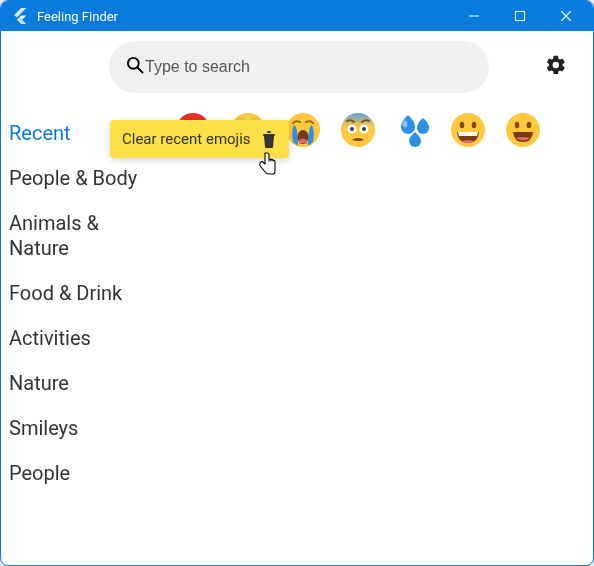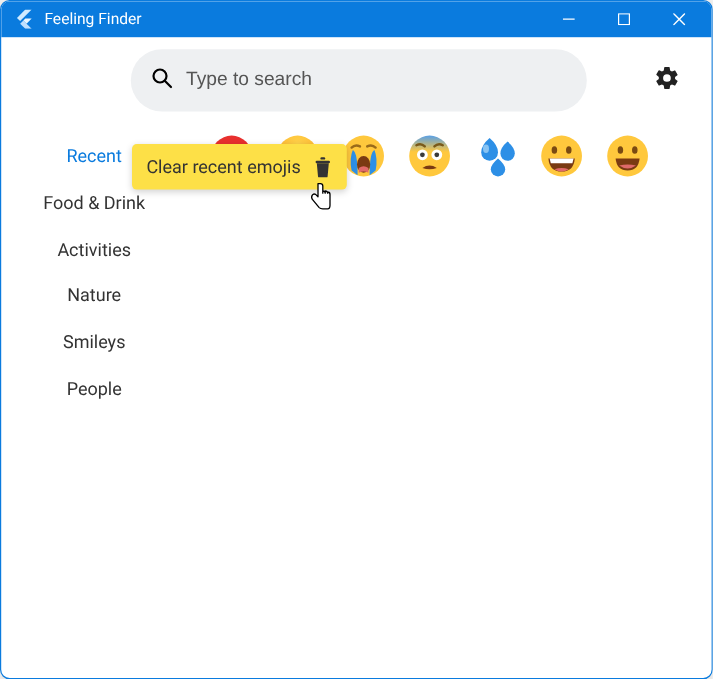--- a/index.html
+++ b/index.html
@@ -19,36 +19,36 @@
   .titlebar .title { flex: 1; }
   .winbtn { width: 46px; height: 30px; display: flex; align-items: center; justify-content: center; color: #fff; }
   .winbtn svg { display: block; }
 
   .toolbar {
     display: flex; align-items: center; padding: 10px 20px 4px 20px; gap: 16px;
   }
   .search-wrap {
     flex: 1; max-width: 380px; margin-left: 88px;
     background: #eef0f2; border-radius: 28px; height: 52px;
-    display: flex; align-items: center; padding: 4px 16px; gap: 10px;
+    display: flex; align-items: center; padding: 4px 16px; 
   }
   .search-wrap input {
     border: none; background: transparent; outline: none;
     font-size: 16px; color: #333; flex: 1;
   }
   .search-wrap input::placeholder { color: #555; }
   .settings-btn { margin-left: auto; padding: 6px; }
 
   .body { flex: 1; display: flex; overflow: hidden; position: relative; }
   .sidebar {
     width: 155px; padding: 14px 0 10px 0; display: flex; flex-direction: column;
     gap: 0; overflow-y: auto;
   }
   .side-item {
-    font-size: 15px; color: #333; text-align: center;
+    font-size: 20px; color: #333; 
     padding: 10px 8px; line-height: 1.25; cursor: pointer;
   }
   .side-item.active { color: #0a7bde; }
 
   .content { flex: 1; padding: 14px 18px; position: relative; }
   .emoji-row { display: flex; gap: 17px; flex-wrap: wrap; }
   .emoji-cell {
     width: 38px; height: 38px; display: flex; align-items: center; justify-content: center;
     cursor: pointer;
   }
@@ -115,20 +115,22 @@
           <path d="M19.14,12.94a7.14,7.14,0,0,0,.05-.94,7.14,7.14,0,0,0-.05-.94l2.11-1.65a.5.5,0,0,0,.12-.64l-2-3.46a.5.5,0,0,0-.61-.22l-2.49,1a7,7,0,0,0-1.63-.94l-.38-2.65A.5.5,0,0,0,13.77,2H9.77a.5.5,0,0,0-.49.42L8.9,5.07a7,7,0,0,0-1.63.94l-2.49-1a.5.5,0,0,0-.61.22l-2,3.46a.5.5,0,0,0,.12.64L4.4,11.06a7.14,7.14,0,0,0-.05.94,7.14,7.14,0,0,0,.05.94L2.29,14.59a.5.5,0,0,0-.12.64l2,3.46a.5.5,0,0,0,.61.22l2.49-1a7,7,0,0,0,1.63.94l.38,2.65a.5.5,0,0,0,.49.42h4a.5.5,0,0,0,.49-.42l.38-2.65a7,7,0,0,0,1.63-.94l2.49,1a.5.5,0,0,0,.61-.22l2-3.46a.5.5,0,0,0-.12-.64ZM11.77,15.5A3.5,3.5,0,1,1,15.27,12,3.5,3.5,0,0,1,11.77,15.5Z"></path>
         </svg>
       </span>
     </div>
   </div>
 
   <div class="body">
 
     <div class="sidebar">
       <div class="side-item active">Recent</div>
+      <div class="side-item">People &amp; Body</div>
+      <div class="side-item">Animals &amp; Nature</div>
       <div class="side-item">Food &amp; Drink</div>
       <div class="side-item">Activities</div>
       <div class="side-item">Nature</div>
       <div class="side-item">Smileys</div>
       <div class="side-item">People</div>
     </div>
 
     <div class="content">
       <div class="emoji-row">
 

